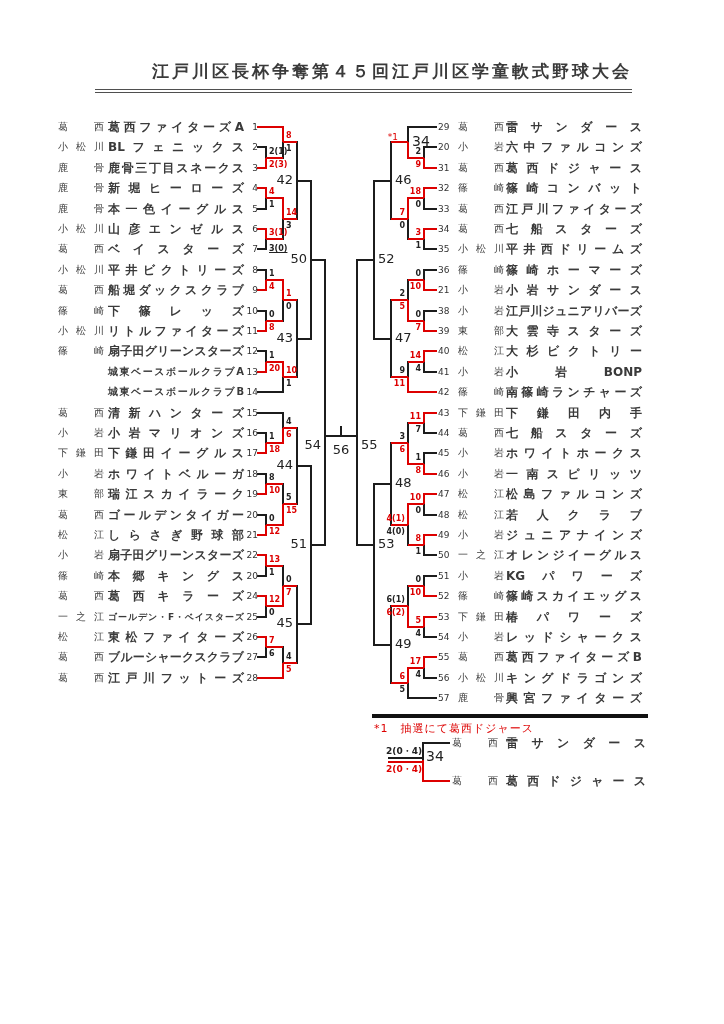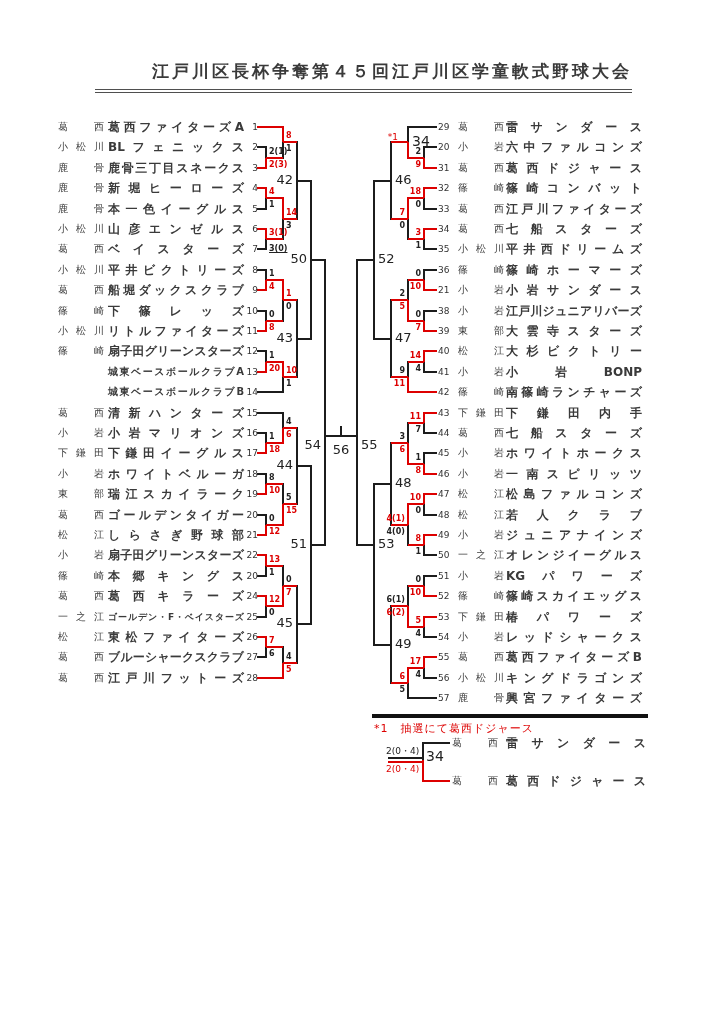--- a/index.html
+++ b/index.html
@@ -28,21 +28,21 @@
   .score{position:absolute;font-size:8px;line-height:9px;white-space:nowrap;font-weight:bold;}
   .score.w{color:#dd0000;}
   .score.l{color:#222;}
   .mnum{position:absolute;font-size:13px;line-height:14px;color:#222;white-space:nowrap;}
   .mnote{position:absolute;font-size:9px;line-height:10px;color:#dd0000;white-space:nowrap;}
   .rule{position:absolute;left:372px;top:714px;width:276px;height:4px;background:#111;}
   .pnote{position:absolute;left:374px;top:721px;font-size:11px;color:#dd0000;letter-spacing:1px;}
   .hl,.vl{position:absolute;}
   .hl{height:2px;} .vl{width:2px;}
   .bk{background:#1c1c1c;} .rd{background:#dd0000;}
-  .pscore{position:absolute;font-size:9px;line-height:10px;font-weight:normal;white-space:nowrap;}
+  .pscore{position:absolute;font-size:9px;line-height:10px;font-weight:bold;white-space:nowrap;}
 </style>
 </head>
 <body>
 
 <div class="page">
   <div class="title">江戸川区長杯争奪第４５回江戸川区学童軟式野球大会</div>
 
   <svg class="bracket" width="724" height="1024" shape-rendering="crispEdges">
       <line x1="257" y1="147.4" x2="267" y2="147.4" stroke="#1c1c1c" stroke-width="2"></line>
       <line x1="257" y1="208.6" x2="267" y2="208.6" stroke="#1c1c1c" stroke-width="2"></line>

